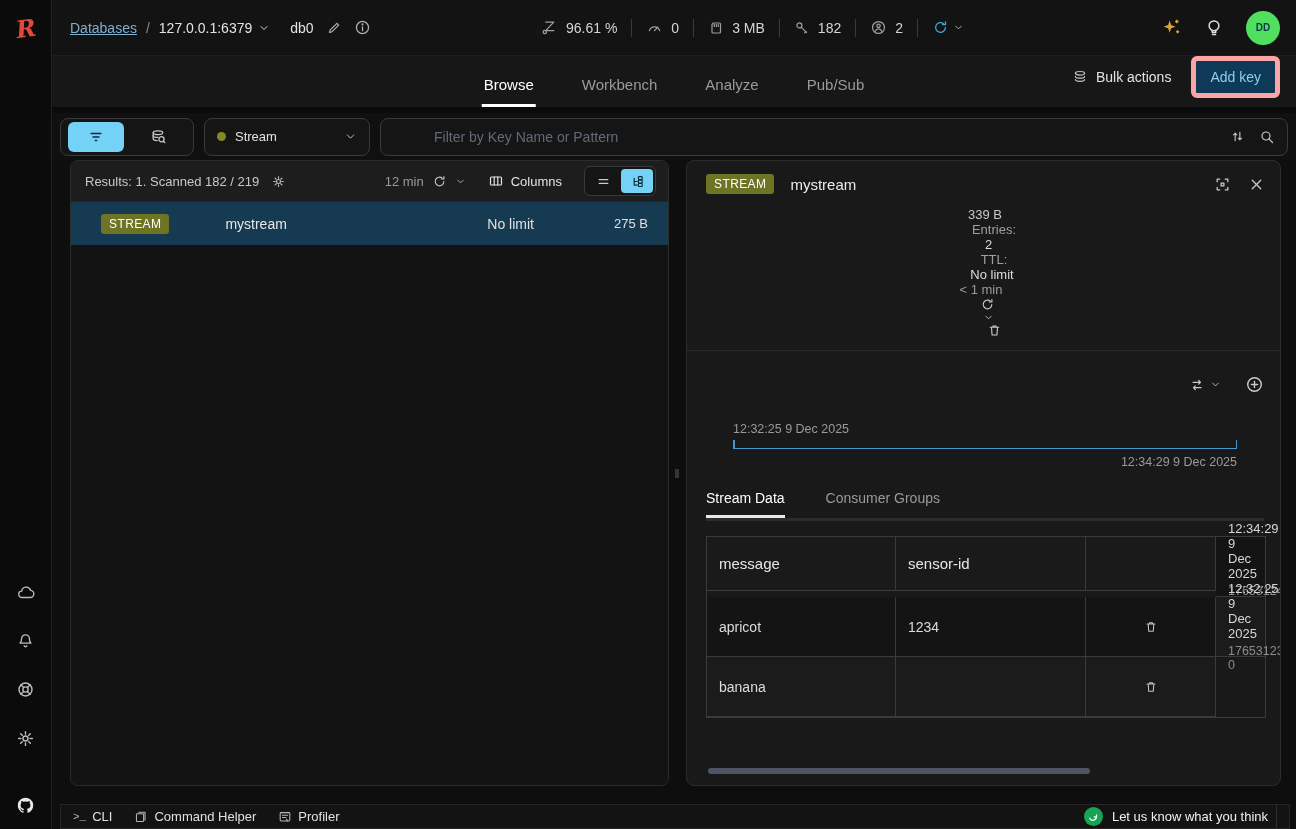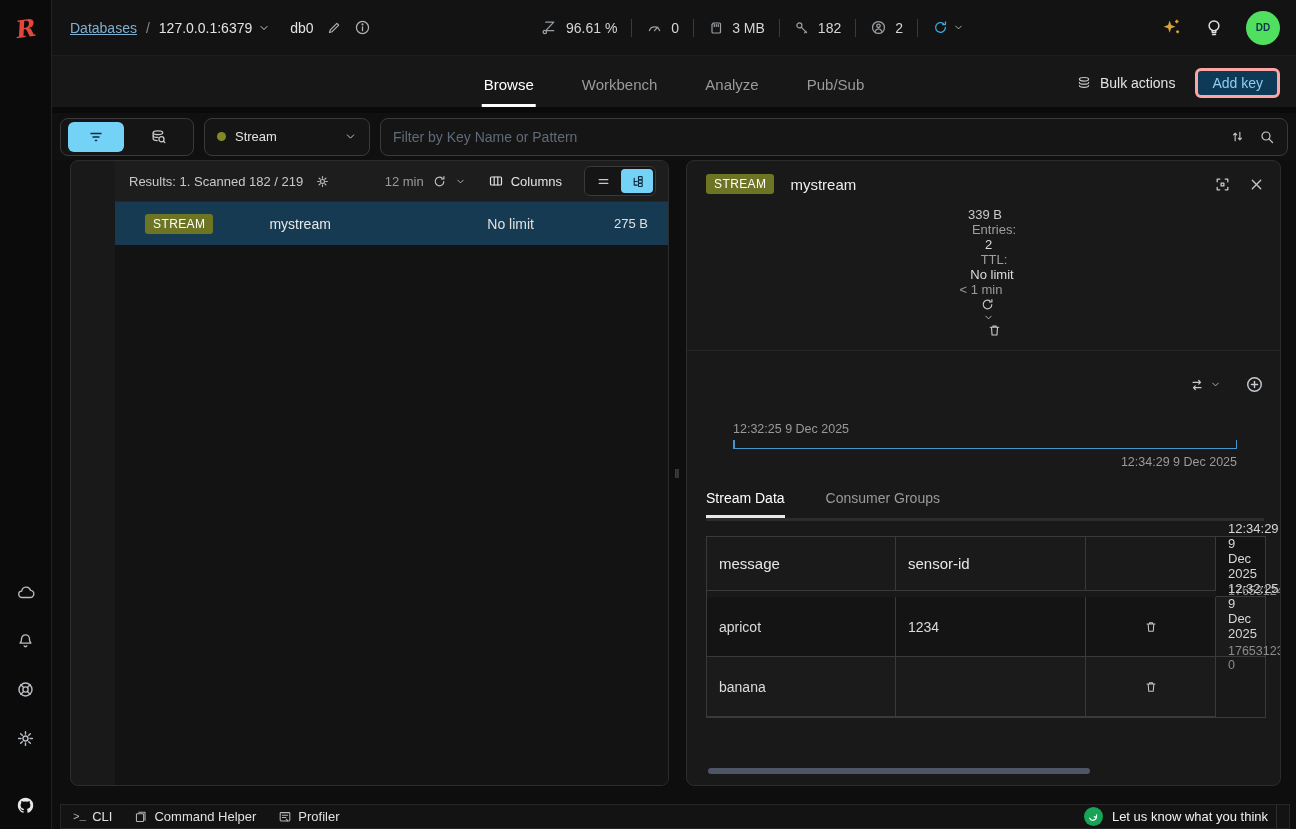--- a/index.html
+++ b/index.html
@@ -39,41 +39,41 @@
 
   
   .navbar { height:51px; background:#171717; display:flex; align-items:flex-end; position:relative; }
   .nav-tabs { position:absolute; left:50%; transform:translateX(-50%); bottom:0; display:flex; gap:44px; }
   .nav-tab { padding:0 2px 14px; font-size:15px; color:#9a9a9a; cursor:pointer; position:relative; }
   .nav-tab.active { color:#fff; }
   .nav-tab.active::after { content:""; position:absolute; left:0; right:0; bottom:0; height:3px; background:#fff; }
   .nav-right { position:absolute; right:16px; bottom:9px; display:flex; align-items:center; gap:20px; }
   .bulk { display:flex; align-items:center; gap:8px; color:#e3e3e3; font-size:14px; cursor:pointer; }
   .bulk .sic { color:#c3c7cb; }
-  .add-key { height:30px; padding:0 14px; background:#0f3a57; border:3px solid #fca5a5; border-radius:6px; color:#8ecdf0; font-size:14px; cursor:pointer; font-family:inherit; }
+  .add-key { height:42px; padding:0 14px; background:#0f3a57; border:5px solid #fca5a5; border-radius:6px; color:#8ecdf0; font-size:14px; cursor:pointer; font-family:inherit; }
   .nav-gap { height:6px; background:#0a0a0a; }
 
   
   .filterbar { height:47px; display:flex; align-items:center; gap:10px; padding:0 8px; background:#101010; }
   .ftoggle { width:134px; height:38px; border:1px solid #3a3a3a; border-radius:8px; display:flex; align-items:center; justify-content:space-around; padding:0 4px; background:#151515; }
   .ftoggle .tbtn { width:56px; height:30px; border-radius:6px; display:flex; align-items:center; justify-content:center; color:#c7cbcf; cursor:pointer; }
   .ftoggle .tbtn.active { background:#74d2f7; color:#0b2a3d; }
   .type-dd { width:166px; height:38px; border:1px solid #3a3a3a; border-radius:8px; background:#151515; display:flex; align-items:center; padding:0 12px; gap:9px; cursor:pointer; }
   .type-dot { width:9px; height:9px; border-radius:50%; background:#848a23; }
   .type-val { color:#e3e3e3; font-size:13px; flex:1; }
   .dd-chev { color:#c3c7cb; }
   .searchbox { flex:1; height:38px; border:1px solid #3a3a3a; border-radius:8px; background:#151515; display:flex; align-items:center; padding:0 12px; gap:14px; }
-  .searchbox input { flex:1; background:transparent; border:none; outline:none; color:#e3e3e3; font-size:14px; font-family:inherit; }
+  .searchbox input { flex:1; background:transparent; border:none; outline:none; color:#e3e3e3; font-size:14px; font-family:inherit;margin-left:41px; }
   .searchbox input::placeholder { color:#5f6b78; }
   .searchbox .sic { color:#c3c7cb; cursor:pointer; }
 
   
   .content { display:flex; height:626px; margin:0 15px 0 18px; }
   .panel { background:#191919; border:1px solid #2c2c2c; border-radius:8px; overflow:hidden; }
-  .keys-panel { width:599px; display:flex; flex-direction:column;padding-left:44px; }
+  .keys-panel { width:599px; display:flex; flex-direction:column; }
   .panel-divider { width:17px; display:flex; align-items:center; justify-content:center; color:#565b62; cursor:col-resize; font-size:13px; letter-spacing:1px; }
   .details-panel { flex:1; position:relative; display:flex; flex-direction:column; }
 
   
   .kp-header { height:41px; background:#1d1d1d; border-bottom:1px solid #272727; display:flex; align-items:center; padding:0 12px 0 14px; font-size:13px; color:#c9c9c9; }
   .kp-header .gear { color:#b4b8bc; margin-left:12px; cursor:pointer; }
   .kp-right { margin-left:auto; display:flex; align-items:center; gap:8px; }
   .kp-time { color:#9a9a9a; }
   .kp-ic { color:#c3c7cb; cursor:pointer; }
   .kp-columns { display:flex; align-items:center; gap:7px; color:#e3e3e3; margin-left:14px; cursor:pointer; }

